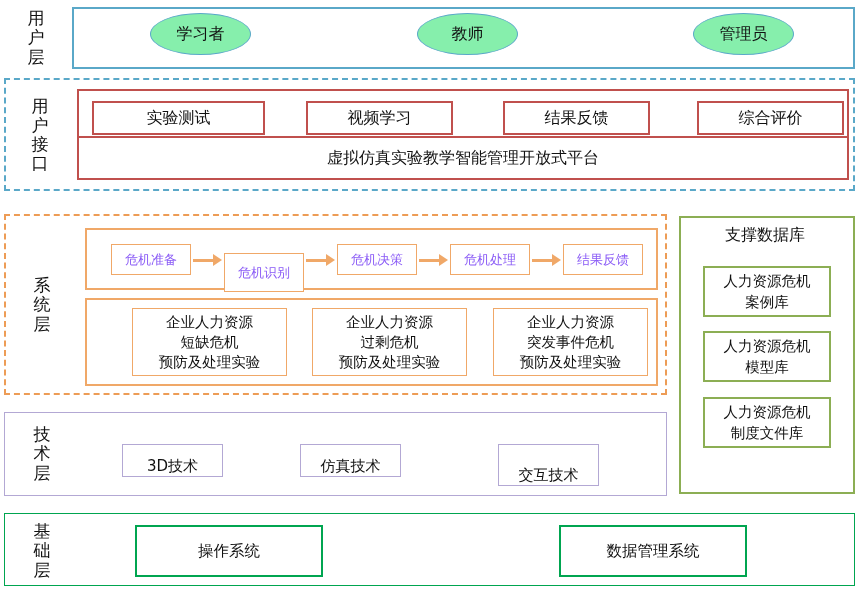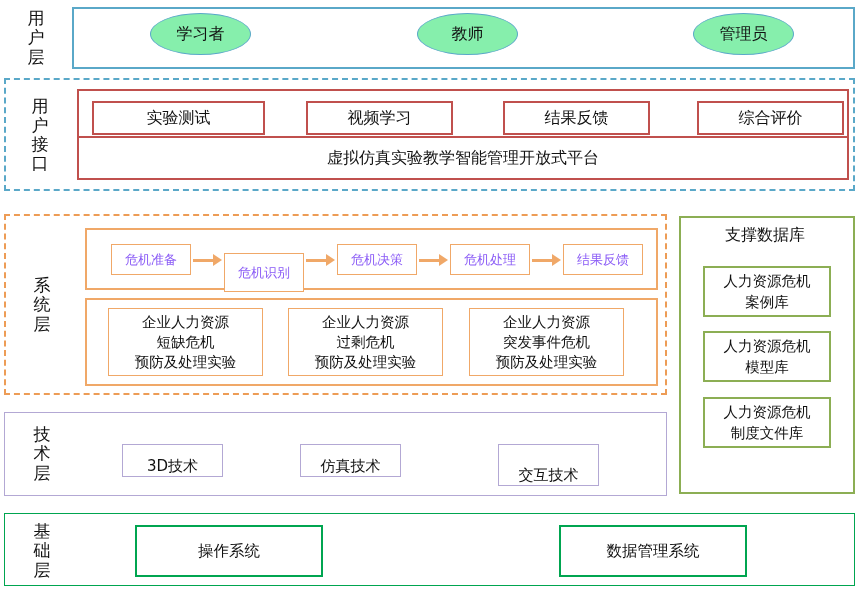--- a/index.html
+++ b/index.html
@@ -115,20 +115,21 @@
     border: 1.8px solid #f0a868;
     background: #ffffff;
     display: flex;
     flex-direction: column;
     align-items: center;
     justify-content: center;
     font-size: 14.5px;
     line-height: 1.38;
     color: #111;
     text-align: center;
+    margin-left: 24px;
   }
   .arrow {
     position: absolute;
     height: 12px;
     display: flex;
     align-items: center;
   }
   .arrow .shaft {
     height: 3px;
     background: #f0a868;

